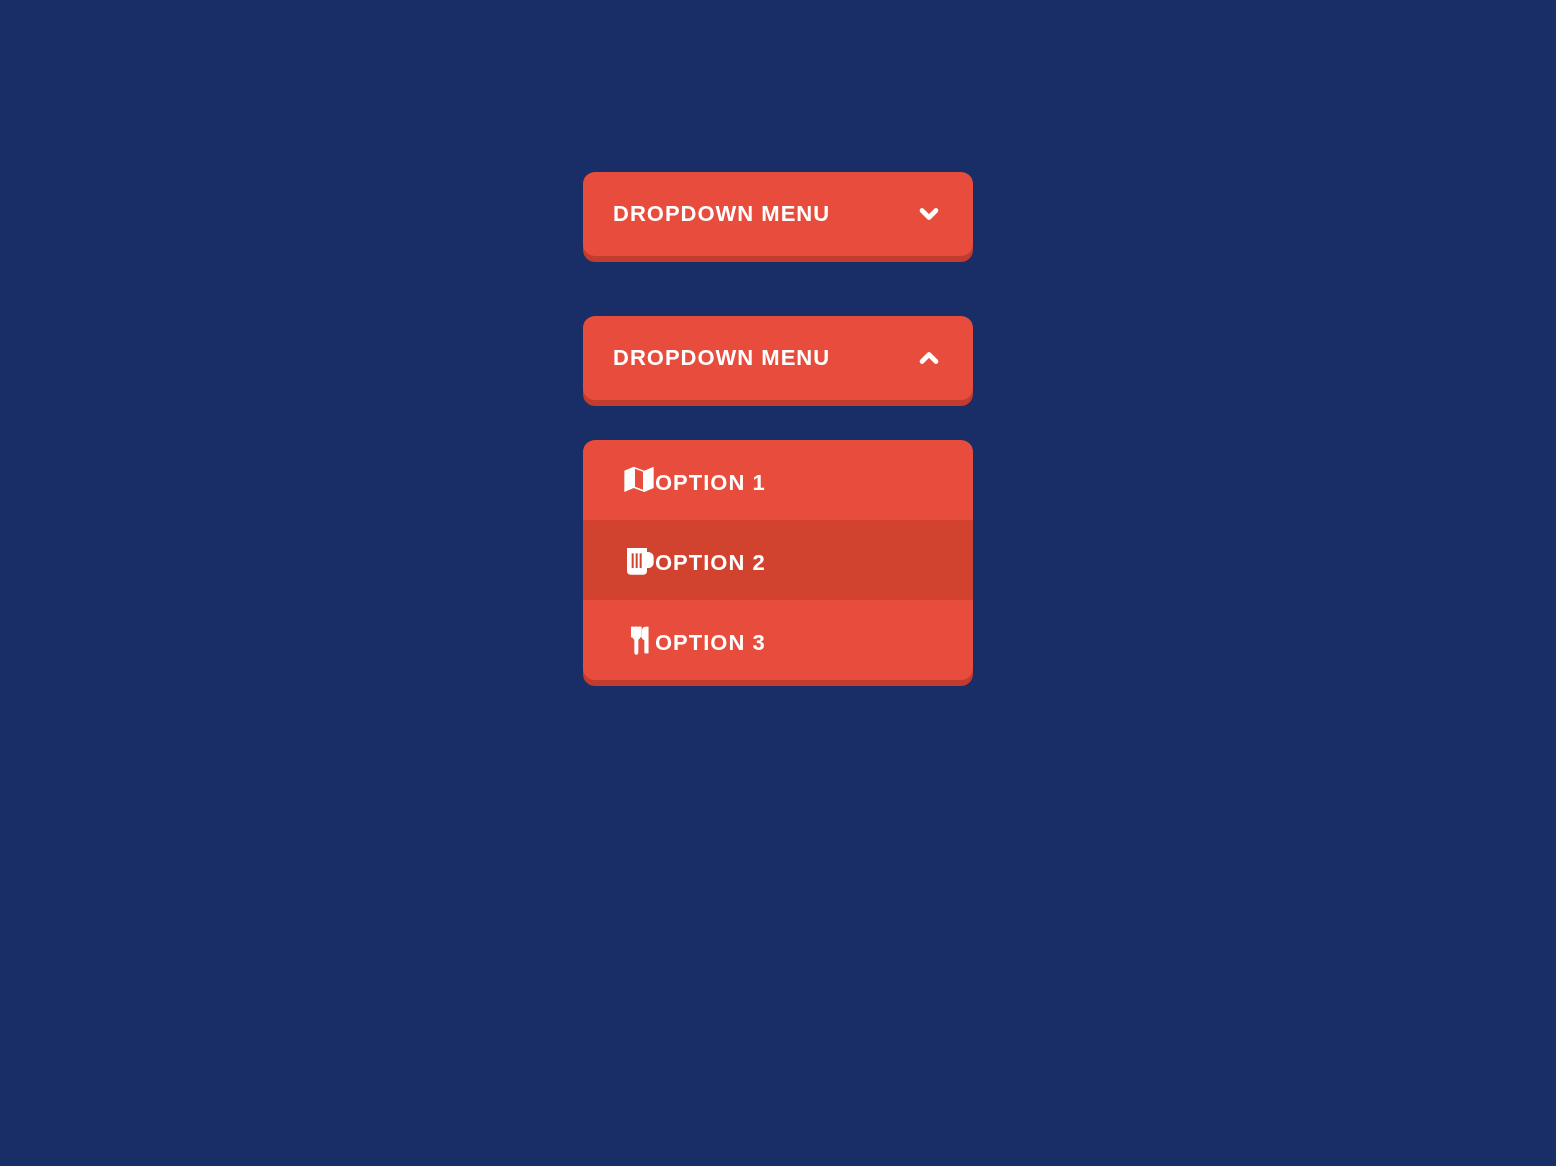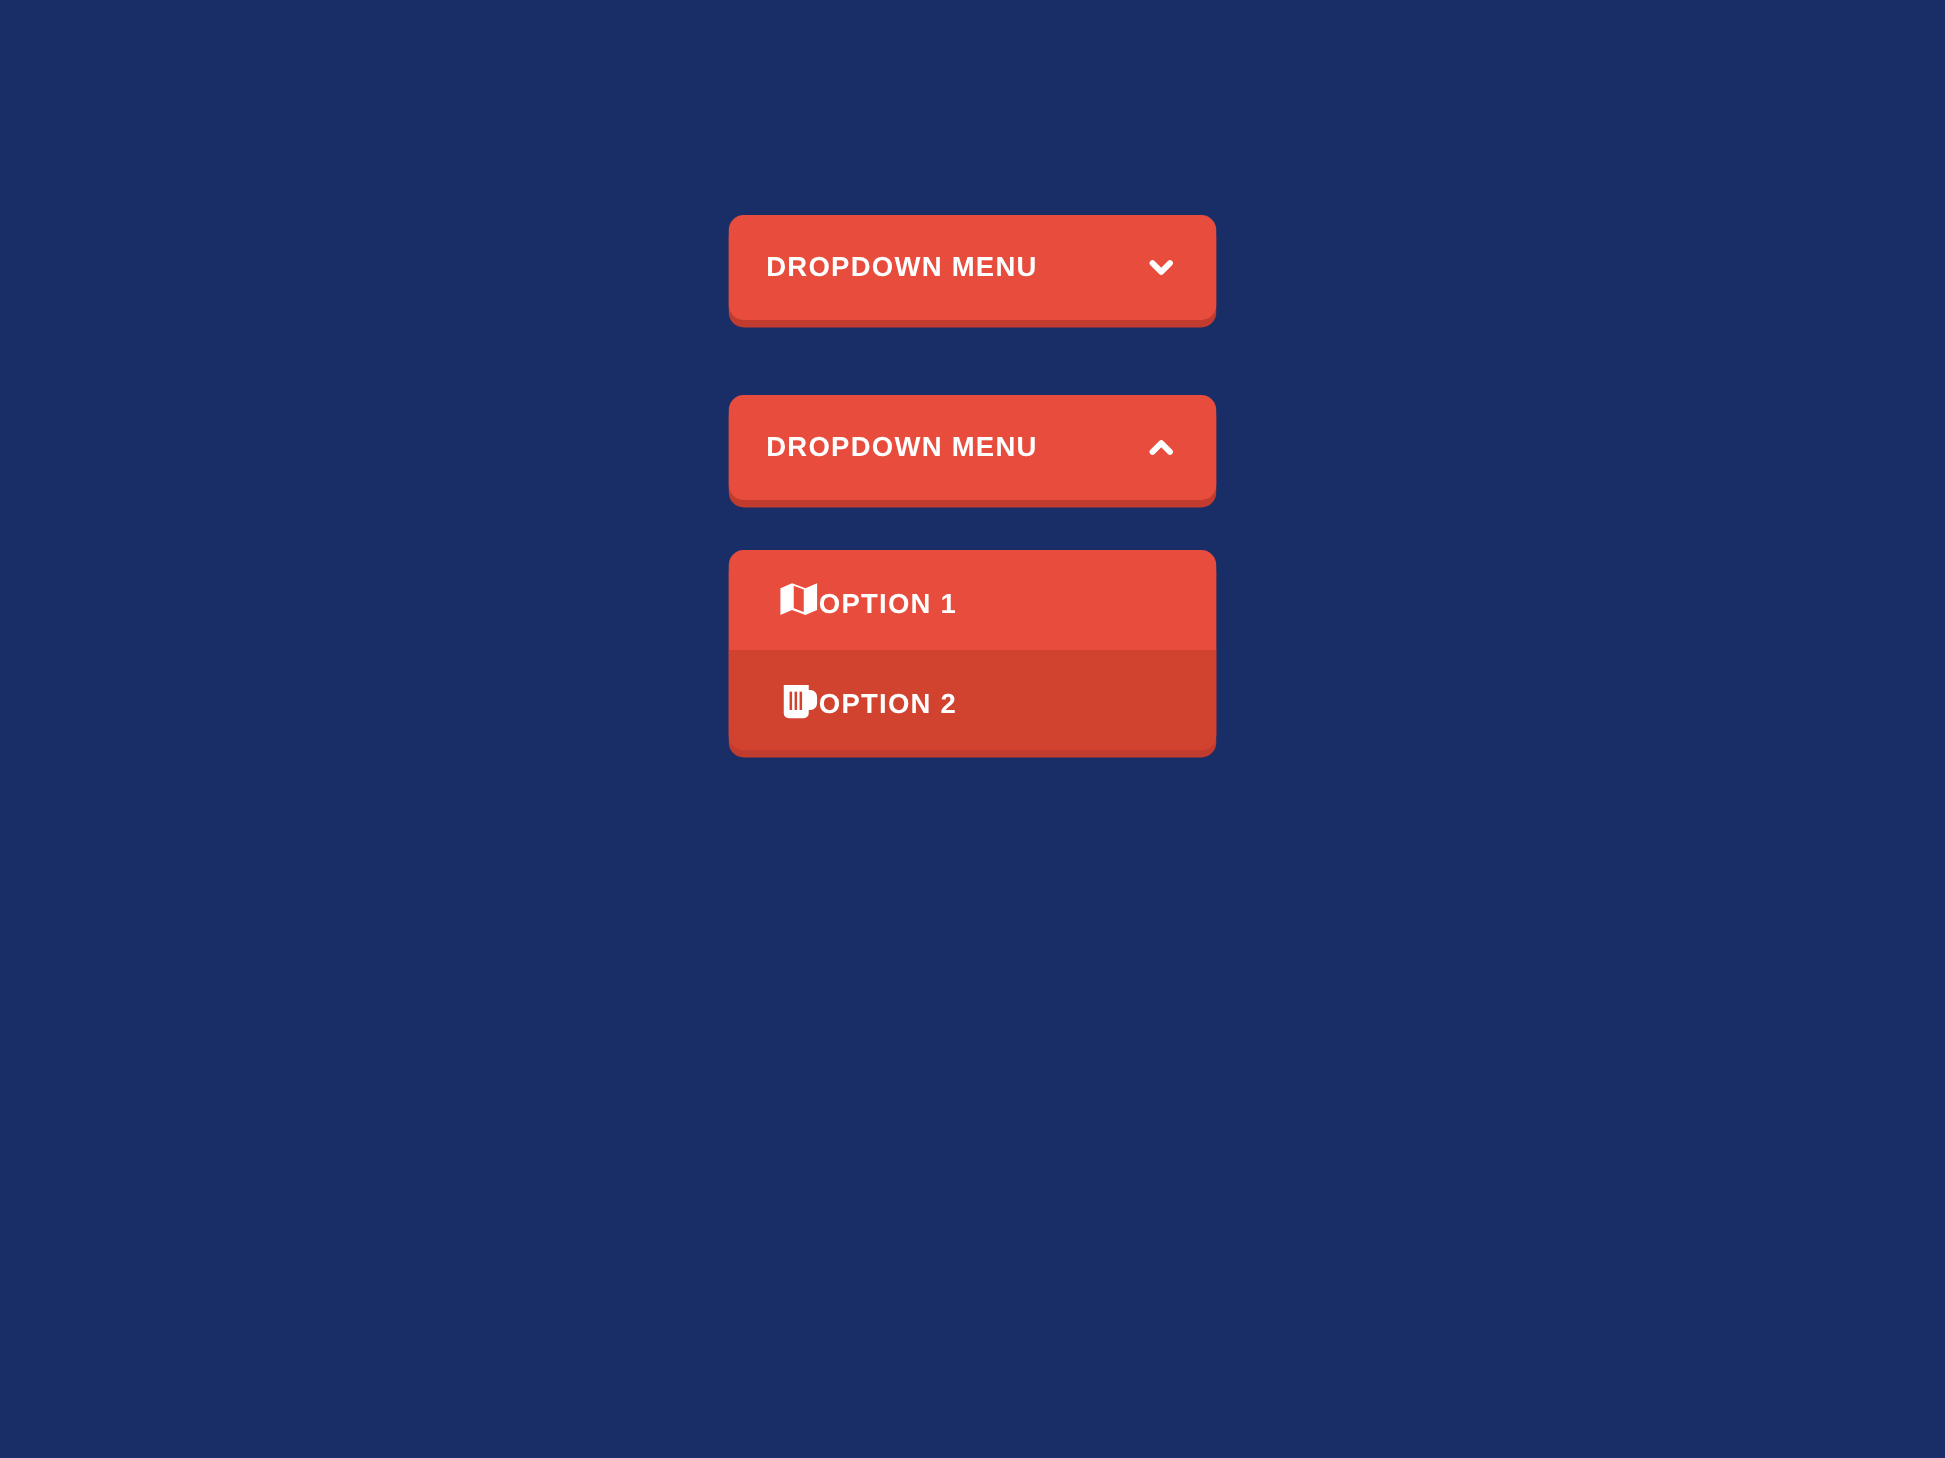--- a/index.html
+++ b/index.html
@@ -147,15 +147,28 @@
           <rect x="4" y="4" width="13" height="18" rx="1" fill="#ffffff"></rect>
           <rect x="17" y="8" width="5" height="8" rx="2" fill="#ffffff"></rect>
           <rect x="6.5" y="7" width="1.5" height="11" fill="#d1422f"></rect>
           <rect x="9.5" y="7" width="1.5" height="11" fill="#d1422f"></rect>
           <rect x="12.5" y="7" width="1.5" height="11" fill="#d1422f"></rect>
         </svg>
       </span>
       <span class="option-label">OPTION 2</span>
     </div>
 
+    <div class="dropdown-option">
+      <span class="option-icon">
+        <svg viewBox="0 0 24 24" width="32" height="32" fill="#ffffff">
+          <path d="M7 2v7a3 3 0 003 3v0a3 3 0 003-3V2M10 2v20M10 12v10M17 2c-1.5 0-3 1-3 4v4c0 1 1 2 2 2h1v10h2V2h-2z"></path>
+          <rect x="6" y="2" width="2" height="8" fill="#ffffff"></rect>
+          <rect x="9" y="2" width="2" height="8" fill="#ffffff"></rect>
+          <rect x="12" y="2" width="2" height="8" fill="#ffffff"></rect>
+          <rect x="8.5" y="9" width="3" height="14" rx="1.5" fill="#ffffff"></rect>
+          <path d="M16 2v20h3V2c-2 0-3 2-3 5v5z" fill="#ffffff"></path>
+        </svg>
+      </span>
+      <span class="option-label">OPTION 3</span>
+    </div>
 
   </div>
 </div>
 
 </body></html>

